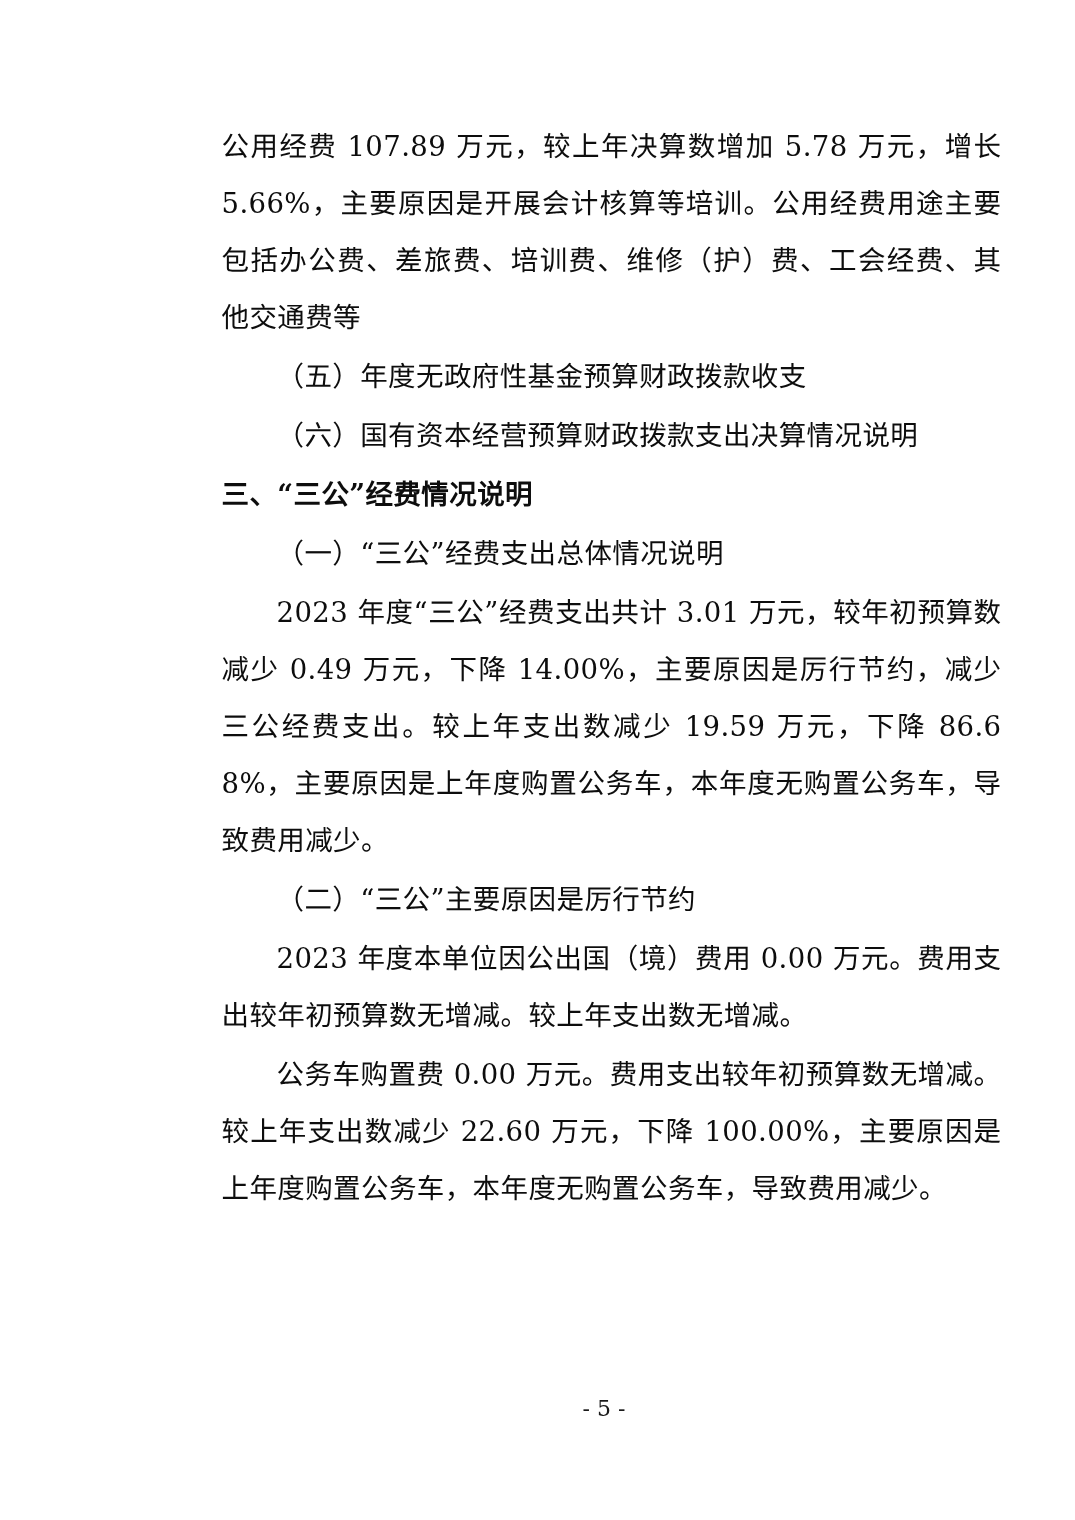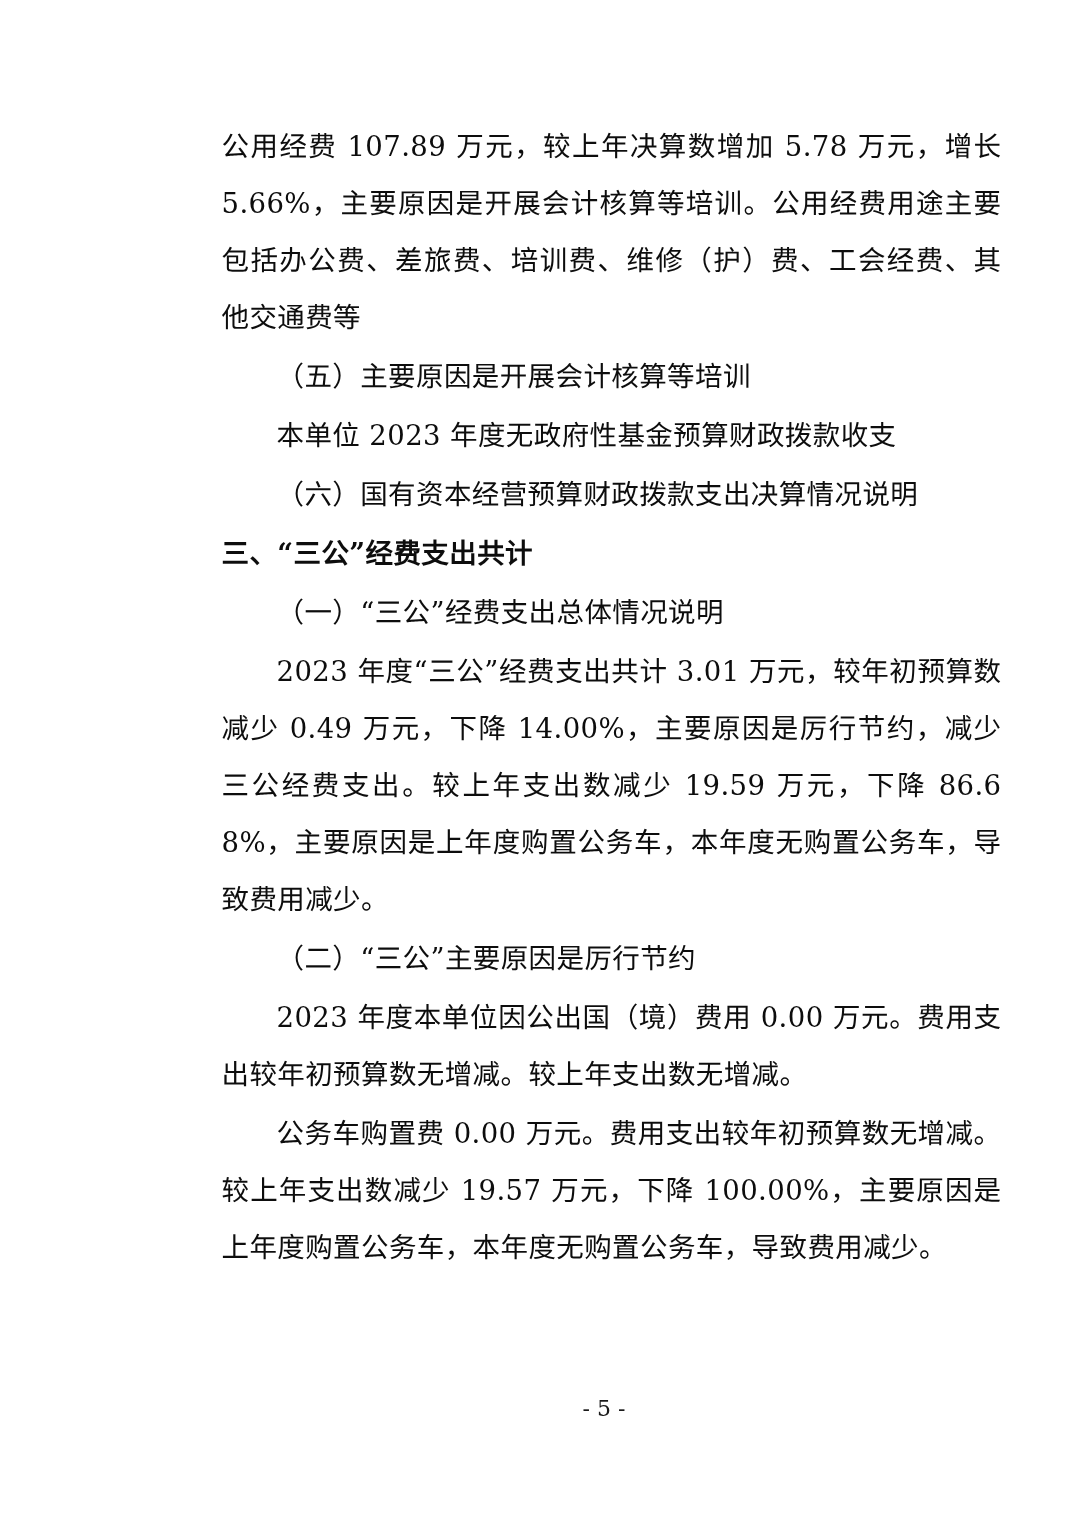--- a/index.html
+++ b/index.html
@@ -56,26 +56,25 @@
     font-family: "DejaVu Serif", "Liberation Serif", serif;
   }
 </style>
 </head>
 <body>
 
 <div class="page">
 
   <div class="content">
     <p class="noindent">公用经费 107.89 万元，较上年决算数增加 5.78 万元，增长 5.66%，主要原因是开展会计核算等培训。公用经费用途主要包括办公费、差旅费、培训费、维修（护）费、工会经费、其他交通费等</p>
-    <p class="subheading">（五）主要原因是开展会计核算等培训</p>
-    <p class="indent">本单位 2023 年度无政府性基金预算财政拨款收支</p>
+    <p class="subheading">（五）年度无政府性基金预算财政拨款收支</p>
     <p class="subheading">（六）国有资本经营预算财政拨款支出决算情况说明</p>
-    <p class="heading">三、“三公”经费支出共计</p>
+    <p class="heading">三、“三公”经费情况说明</p>
     <p class="subheading">（一）“三公”经费支出总体情况说明</p>
     <p class="indent">2023 年度“三公”经费支出共计 3.01 万元，较年初预算数减少 0.49 万元，下降 14.00%，主要原因是厉行节约，减少三公经费支出。较上年支出数减少 19.59 万元，下降 86.68%，主要原因是上年度购置公务车，本年度无购置公务车，导致费用减少。</p>
     <p class="subheading">（二）“三公”主要原因是厉行节约</p>
     <p class="indent">2023 年度本单位因公出国（境）费用 0.00 万元。费用支出较年初预算数无增减。较上年支出数无增减。</p>
-    <p class="indent">公务车购置费 0.00 万元。费用支出较年初预算数无增减。较上年支出数减少 19.57 万元，下降 100.00%，主要原因是上年度购置公务车，本年度无购置公务车，导致费用减少。</p>
+    <p class="indent">公务车购置费 0.00 万元。费用支出较年初预算数无增减。较上年支出数减少 22.60 万元，下降 100.00%，主要原因是上年度购置公务车，本年度无购置公务车，导致费用减少。</p>
   </div>
 
   <div class="footer">- 5 -</div>
 
 </div>
 
 </body></html>

